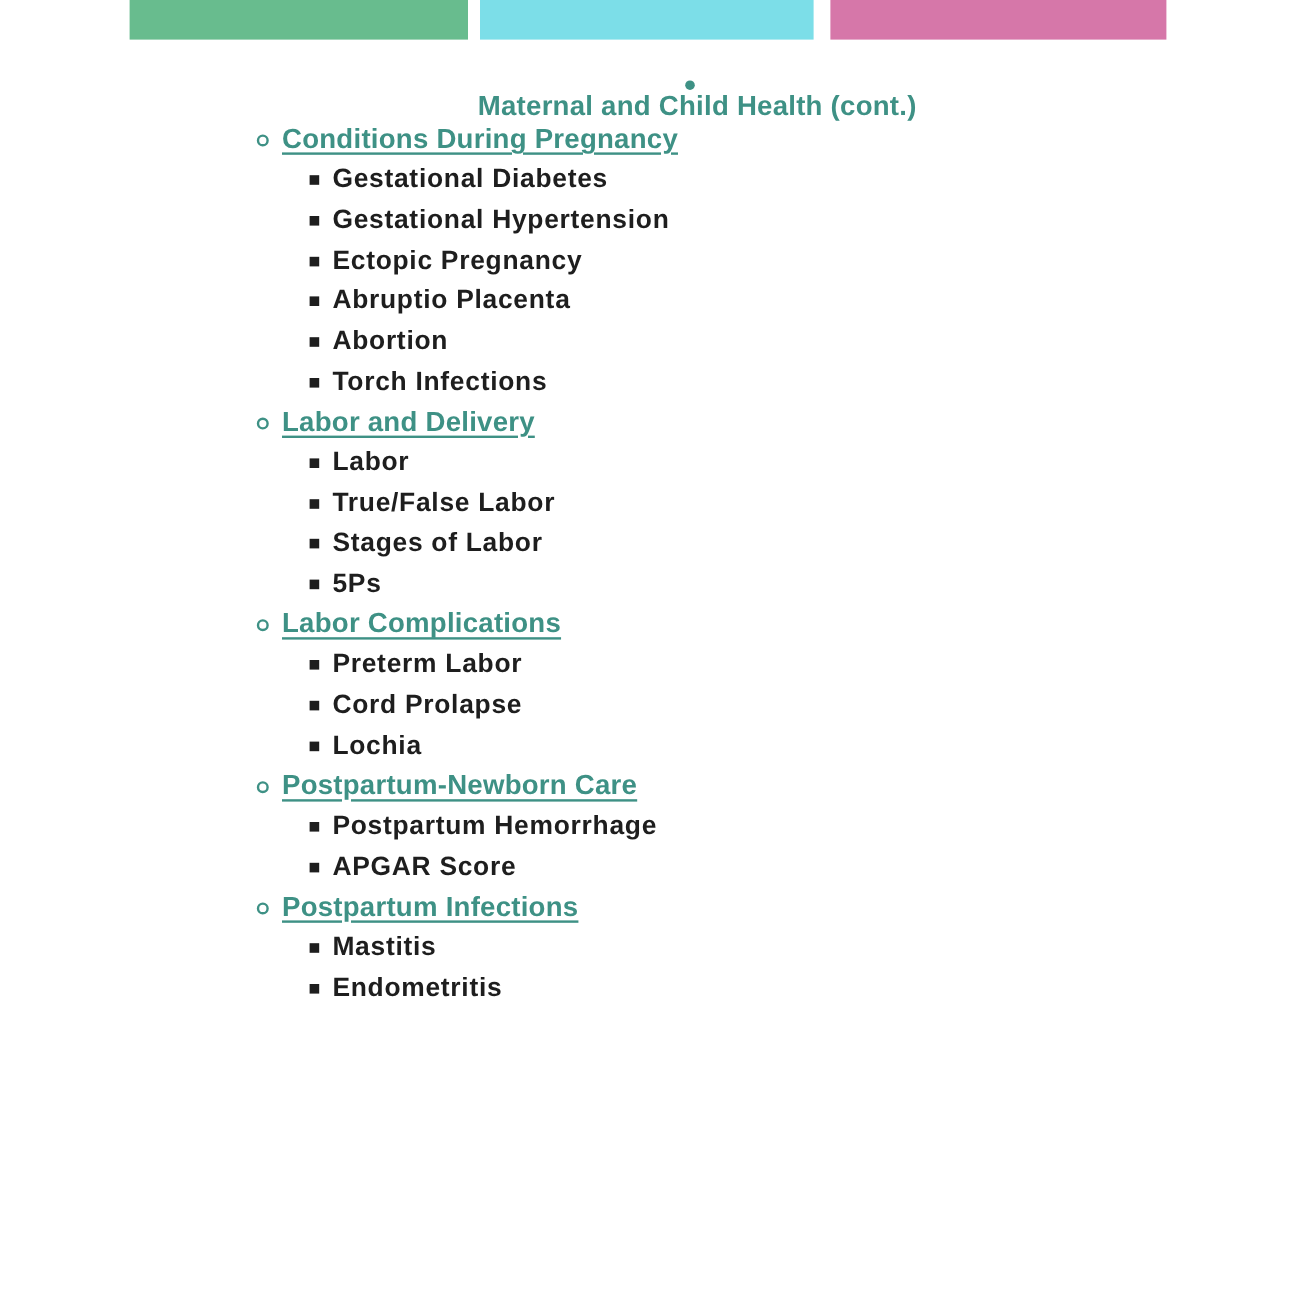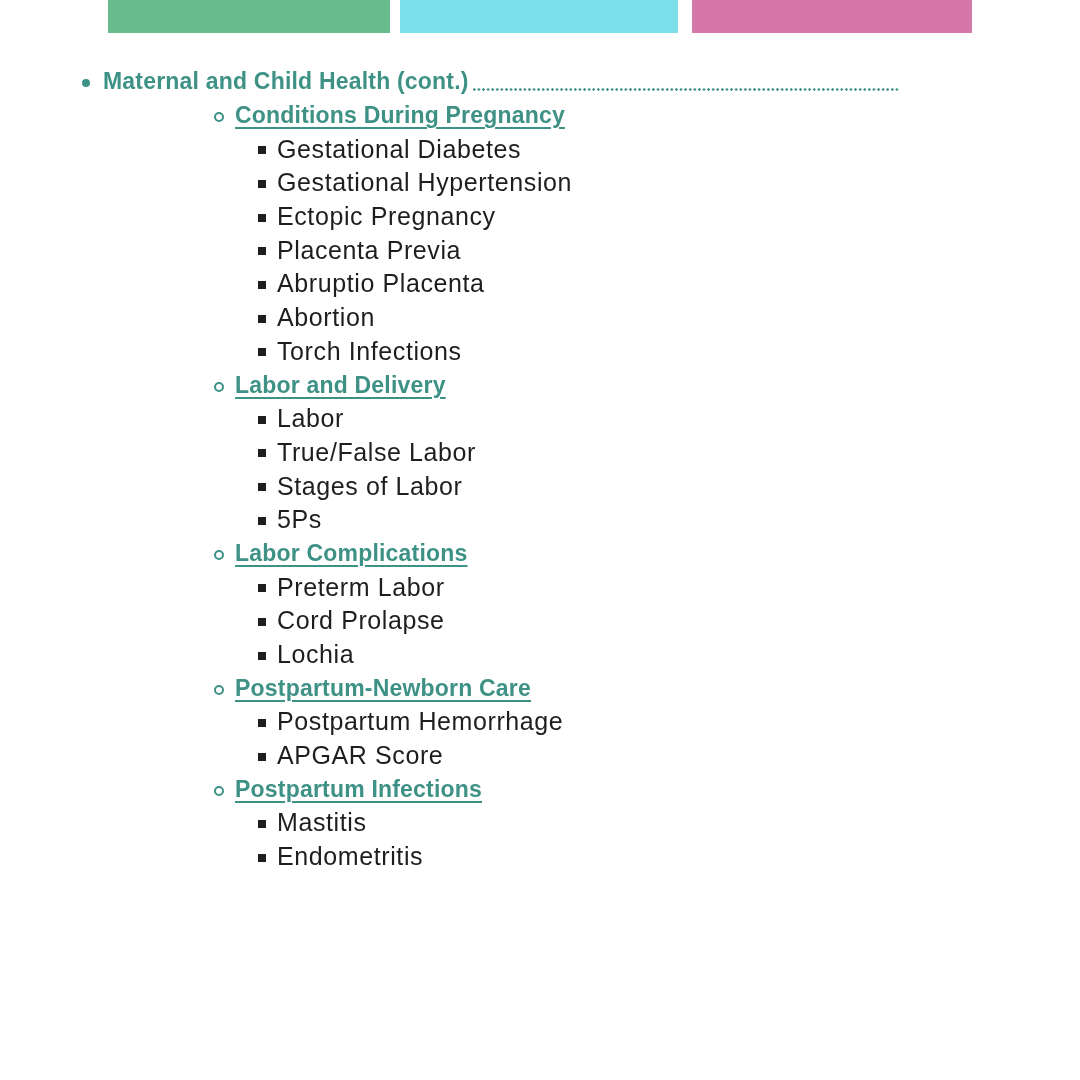--- a/index.html
+++ b/index.html
@@ -20,21 +20,21 @@
   }
   
   .bar{position:absolute;top:0;height:33px;}
   .bar-green{left:108px;width:282px;background:var(--bar-green);}
   .bar-cyan{left:400px;width:278px;background:var(--bar-cyan);}
   .bar-pink{left:692px;width:280px;background:var(--bar-pink);}
   
   .toc{position:absolute;top:65px;left:0;width:1080px;}
   .row{display:flex;align-items:center;height:33.7px;}
   
-  .title-row{padding-left:82px;}
+  .title-row{padding-left:82px;flex-direction:column;}
   .bullet-l1{
     flex:none;width:8px;height:8px;border-radius:50%;
     background:var(--teal);margin-right:13px;margin-top:2px;
   }
   .toc-title{
     font-size:23px;font-weight:700;color:var(--teal);
     letter-spacing:0.2px;text-decoration:none;cursor:pointer;white-space:nowrap;
   }
   .leader{
     flex:1;height:3px;margin-left:3px;margin-right:180px;
@@ -53,21 +53,21 @@
     letter-spacing:0.2px;cursor:pointer;white-space:nowrap;
     text-decoration:underline;text-decoration-thickness:2px;text-underline-offset:4px;
   }
   
   .item-row{padding-left:258px;}
   .bullet-l3{
     flex:none;width:8px;height:8px;background:var(--item-text);
     margin-right:11px;margin-top:2px;
   }
   .item-label{
-    font-size:25px;font-weight:400;color:var(--item-text);
+    font-size:22px;font-weight:700;color:var(--item-text);
     letter-spacing:0.6px;white-space:nowrap;
   }
 </style>
 </head>
 <body>
 
 <header>
   <div class="bar bar-green"></div>
   <div class="bar bar-cyan"></div>
   <div class="bar bar-pink"></div>
@@ -94,24 +94,20 @@
   <div class="row item-row">
     <span class="bullet-l3"></span>
     <span class="item-label">Gestational Hypertension</span>
   </div>
 
   <div class="row item-row">
     <span class="bullet-l3"></span>
     <span class="item-label">Ectopic Pregnancy</span>
   </div>
 
-  <div class="row item-row">
-    <span class="bullet-l3"></span>
-    <span class="item-label">Placenta Previa</span>
-  </div>
 
   <div class="row item-row">
     <span class="bullet-l3"></span>
     <span class="item-label">Abruptio Placenta</span>
   </div>
 
   <div class="row item-row">
     <span class="bullet-l3"></span>
     <span class="item-label">Abortion</span>
   </div>

